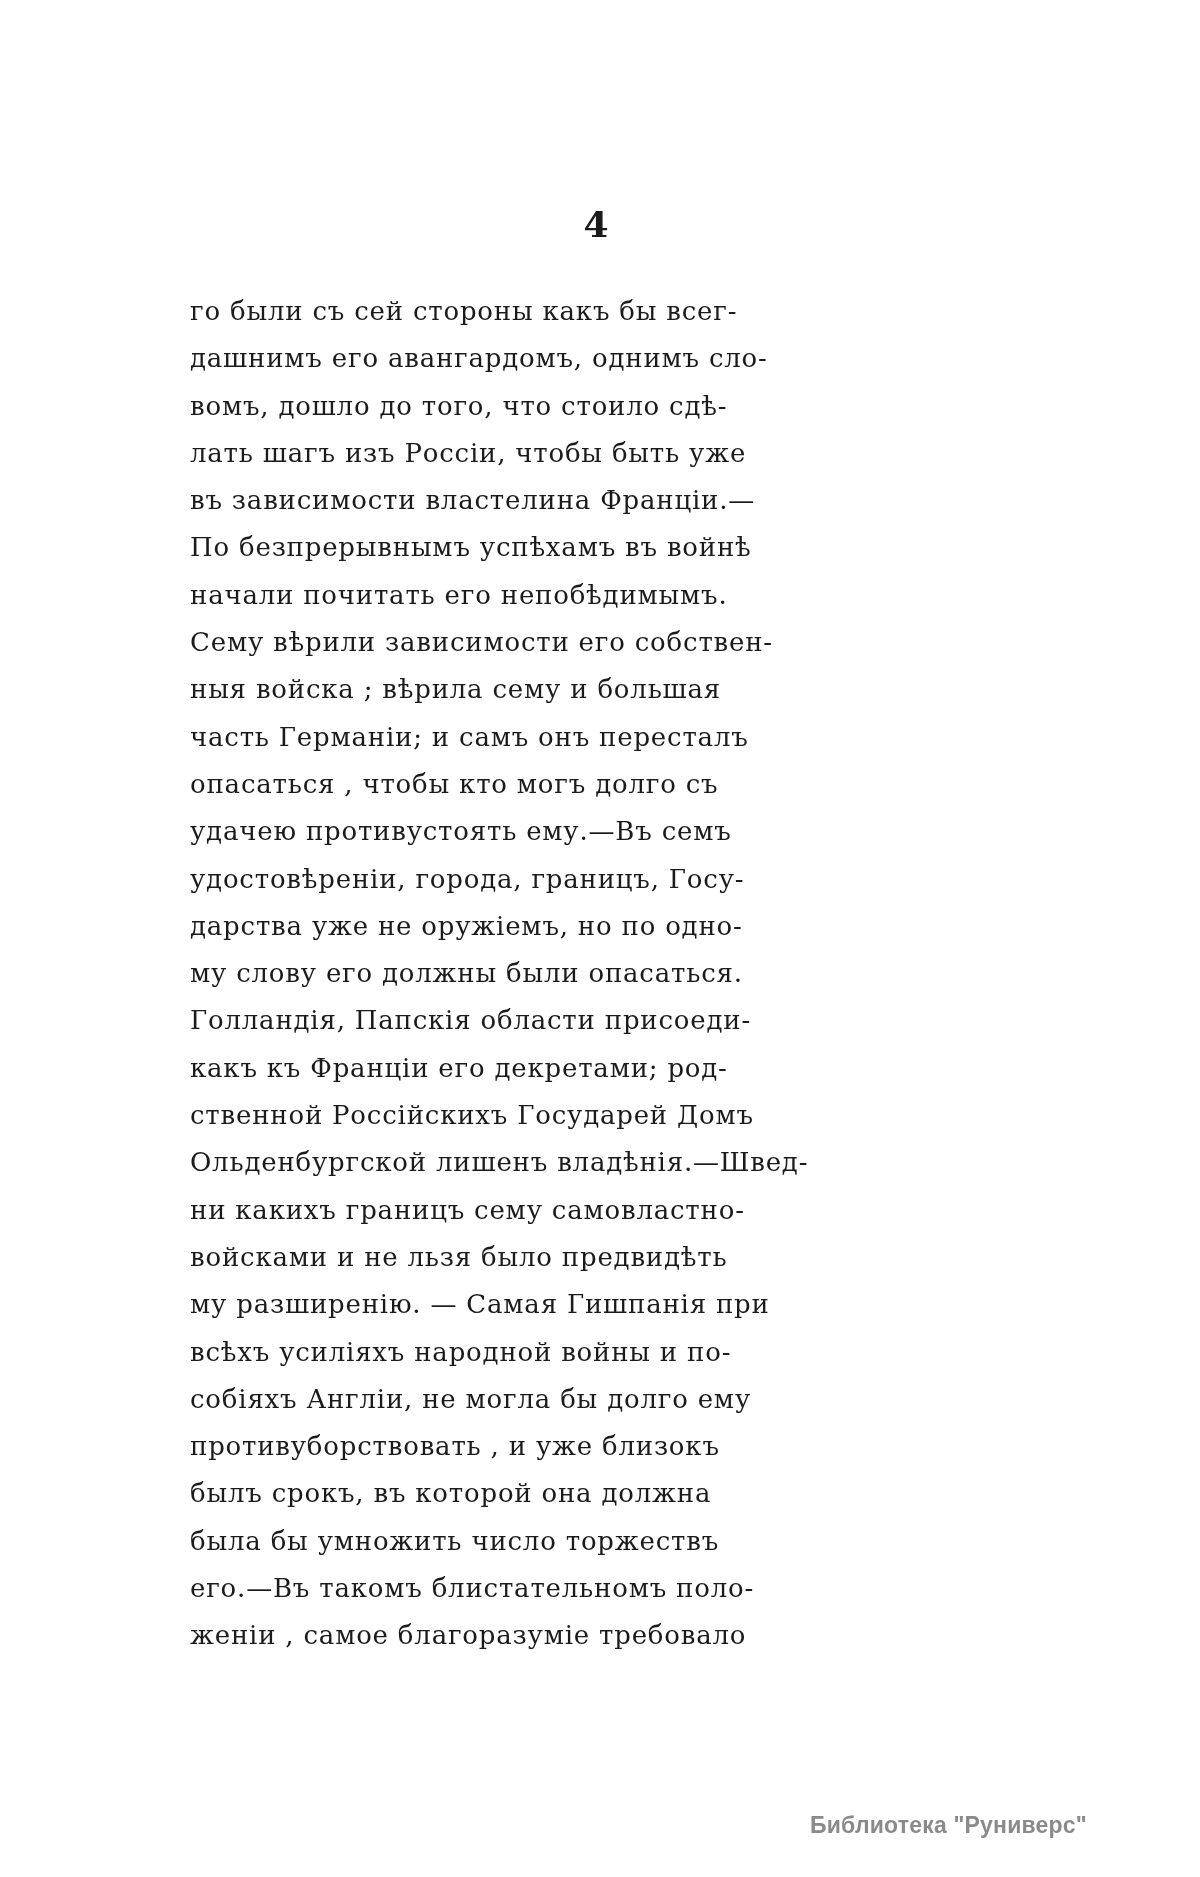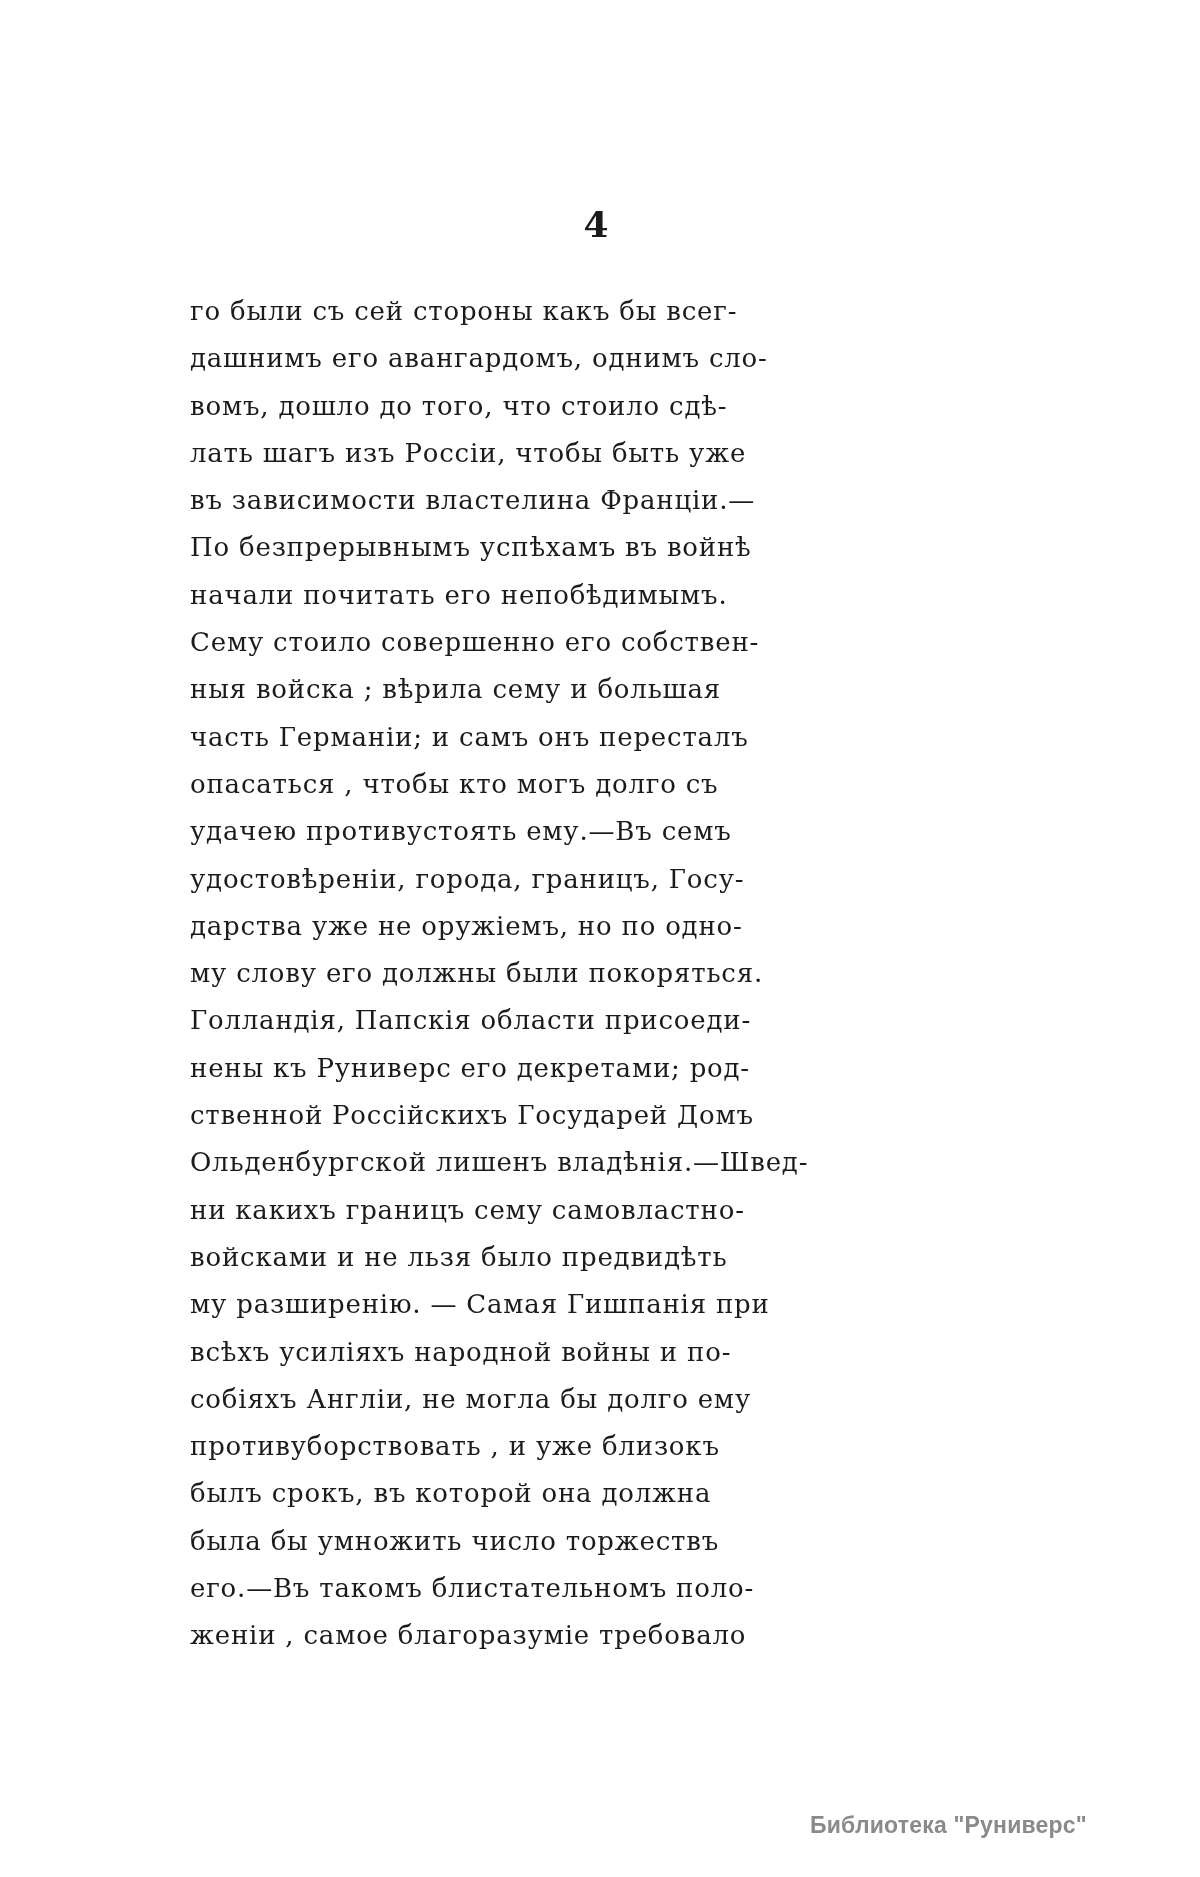--- a/index.html
+++ b/index.html
@@ -69,30 +69,30 @@
   <div class="page-number">4</div>
 
   <div class="text-block">
       <div class="text-line">го были съ сей стороны какъ бы всег-</div>
       <div class="text-line">дашнимъ его авангардомъ, однимъ сло-</div>
       <div class="text-line">вомъ, дошло до того, что стоило сдѣ-</div>
       <div class="text-line">лать шагъ изъ Россіи, чтобы быть уже</div>
       <div class="text-line">въ зависимости властелина Франціи.—</div>
       <div class="text-line">По безпрерывнымъ успѣхамъ въ войнѣ</div>
       <div class="text-line">начали почитать его непобѣдимымъ.</div>
-      <div class="text-line">Сему стоило совершенно его собствен-</div>
+      <div class="text-line">Сему вѣрили зависимости его собствен-</div>
       <div class="text-line">ныя войска ; вѣрила сему и большая</div>
       <div class="text-line">часть Германіи; и самъ онъ пересталъ</div>
       <div class="text-line">опасаться , чтобы кто могъ долго съ</div>
       <div class="text-line">удачею противустоять ему.—Въ семъ</div>
       <div class="text-line">удостовѣреніи, города, границъ, Госу-</div>
       <div class="text-line">дарства уже не оружіемъ, но по одно-</div>
-      <div class="text-line">му слову его должны были покоряться.</div>
+      <div class="text-line">му слову его должны были опасаться.</div>
       <div class="text-line">Голландія, Папскія области присоеди-</div>
-      <div class="text-line">нены къ Руниверс его декретами; род-</div>
+      <div class="text-line">какъ къ Франціи его декретами; род-</div>
       <div class="text-line">ственной Россійскихъ Государей Домъ</div>
       <div class="text-line">Ольденбургской лишенъ владѣнія.—Швед-</div>
       <div class="text-line">ни какихъ границъ сему самовластно-</div>
       <div class="text-line">войсками и не льзя было предвидѣть</div>
       <div class="text-line">му разширенію. — Самая Гишпанія при</div>
       <div class="text-line">всѣхъ усиліяхъ народной войны и по-</div>
       <div class="text-line">собіяхъ Англіи, не могла бы долго ему</div>
       <div class="text-line">противуборствовать , и уже близокъ</div>
       <div class="text-line">былъ срокъ, въ которой она должна</div>
       <div class="text-line">была бы умножить число торжествъ</div>

